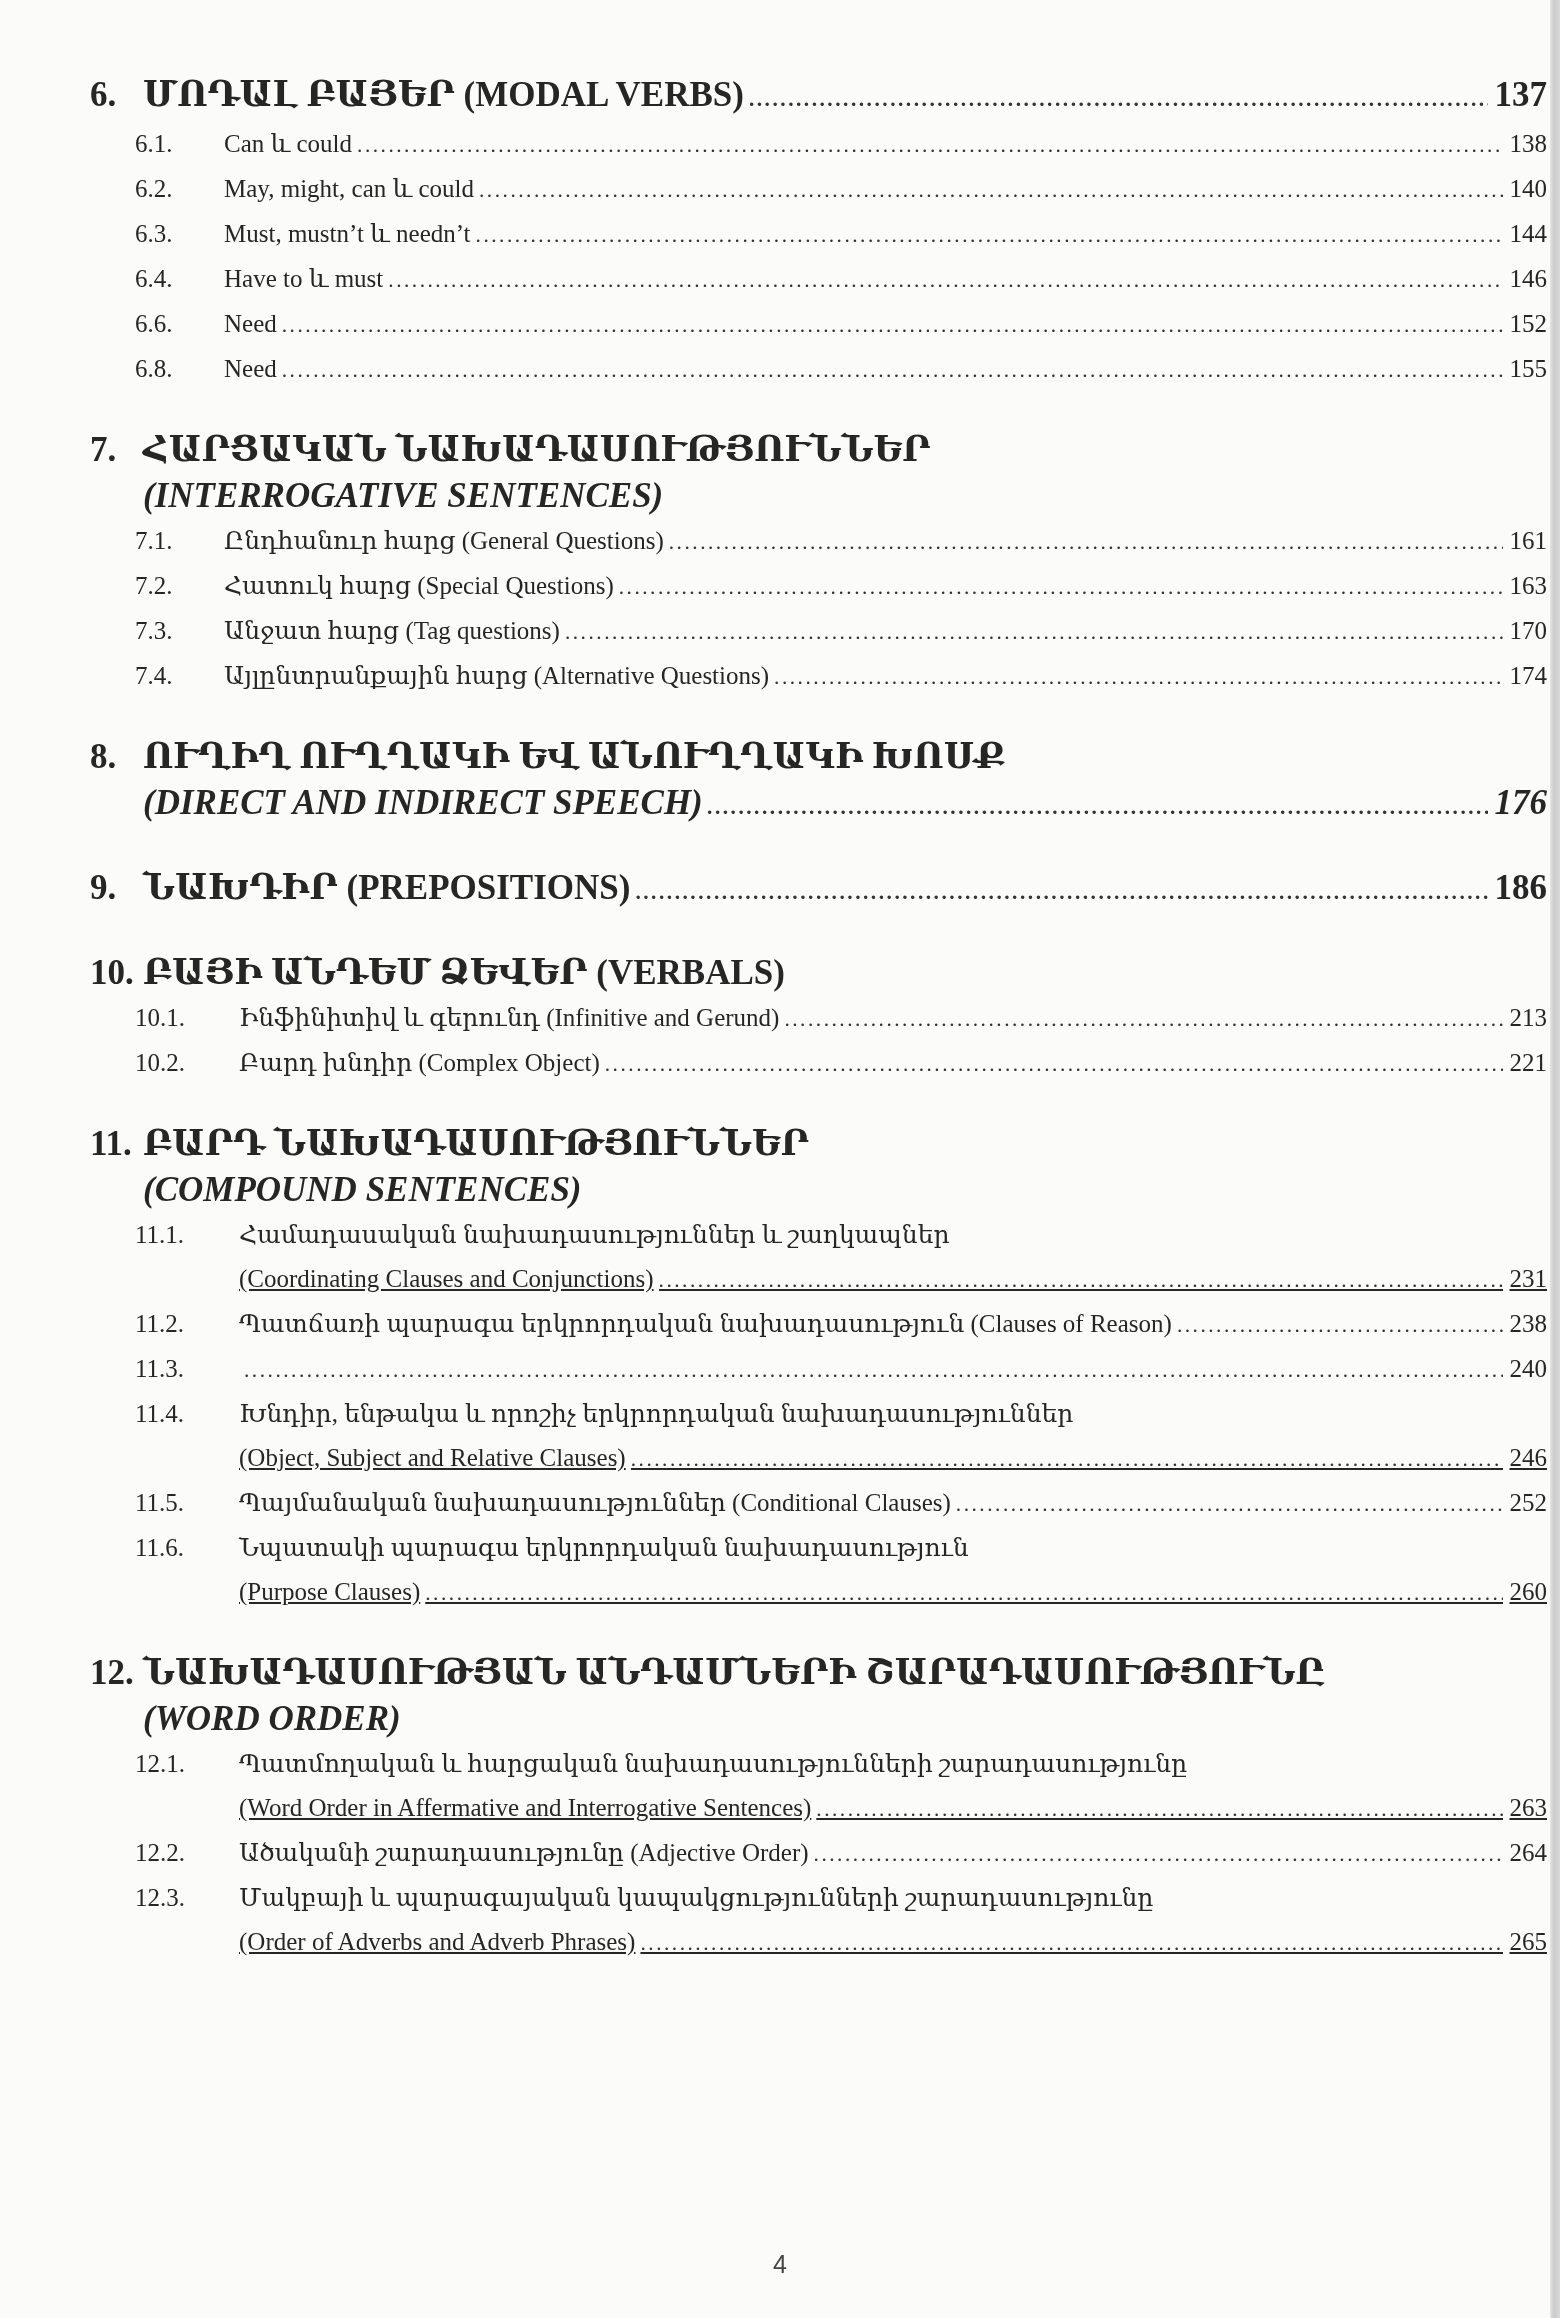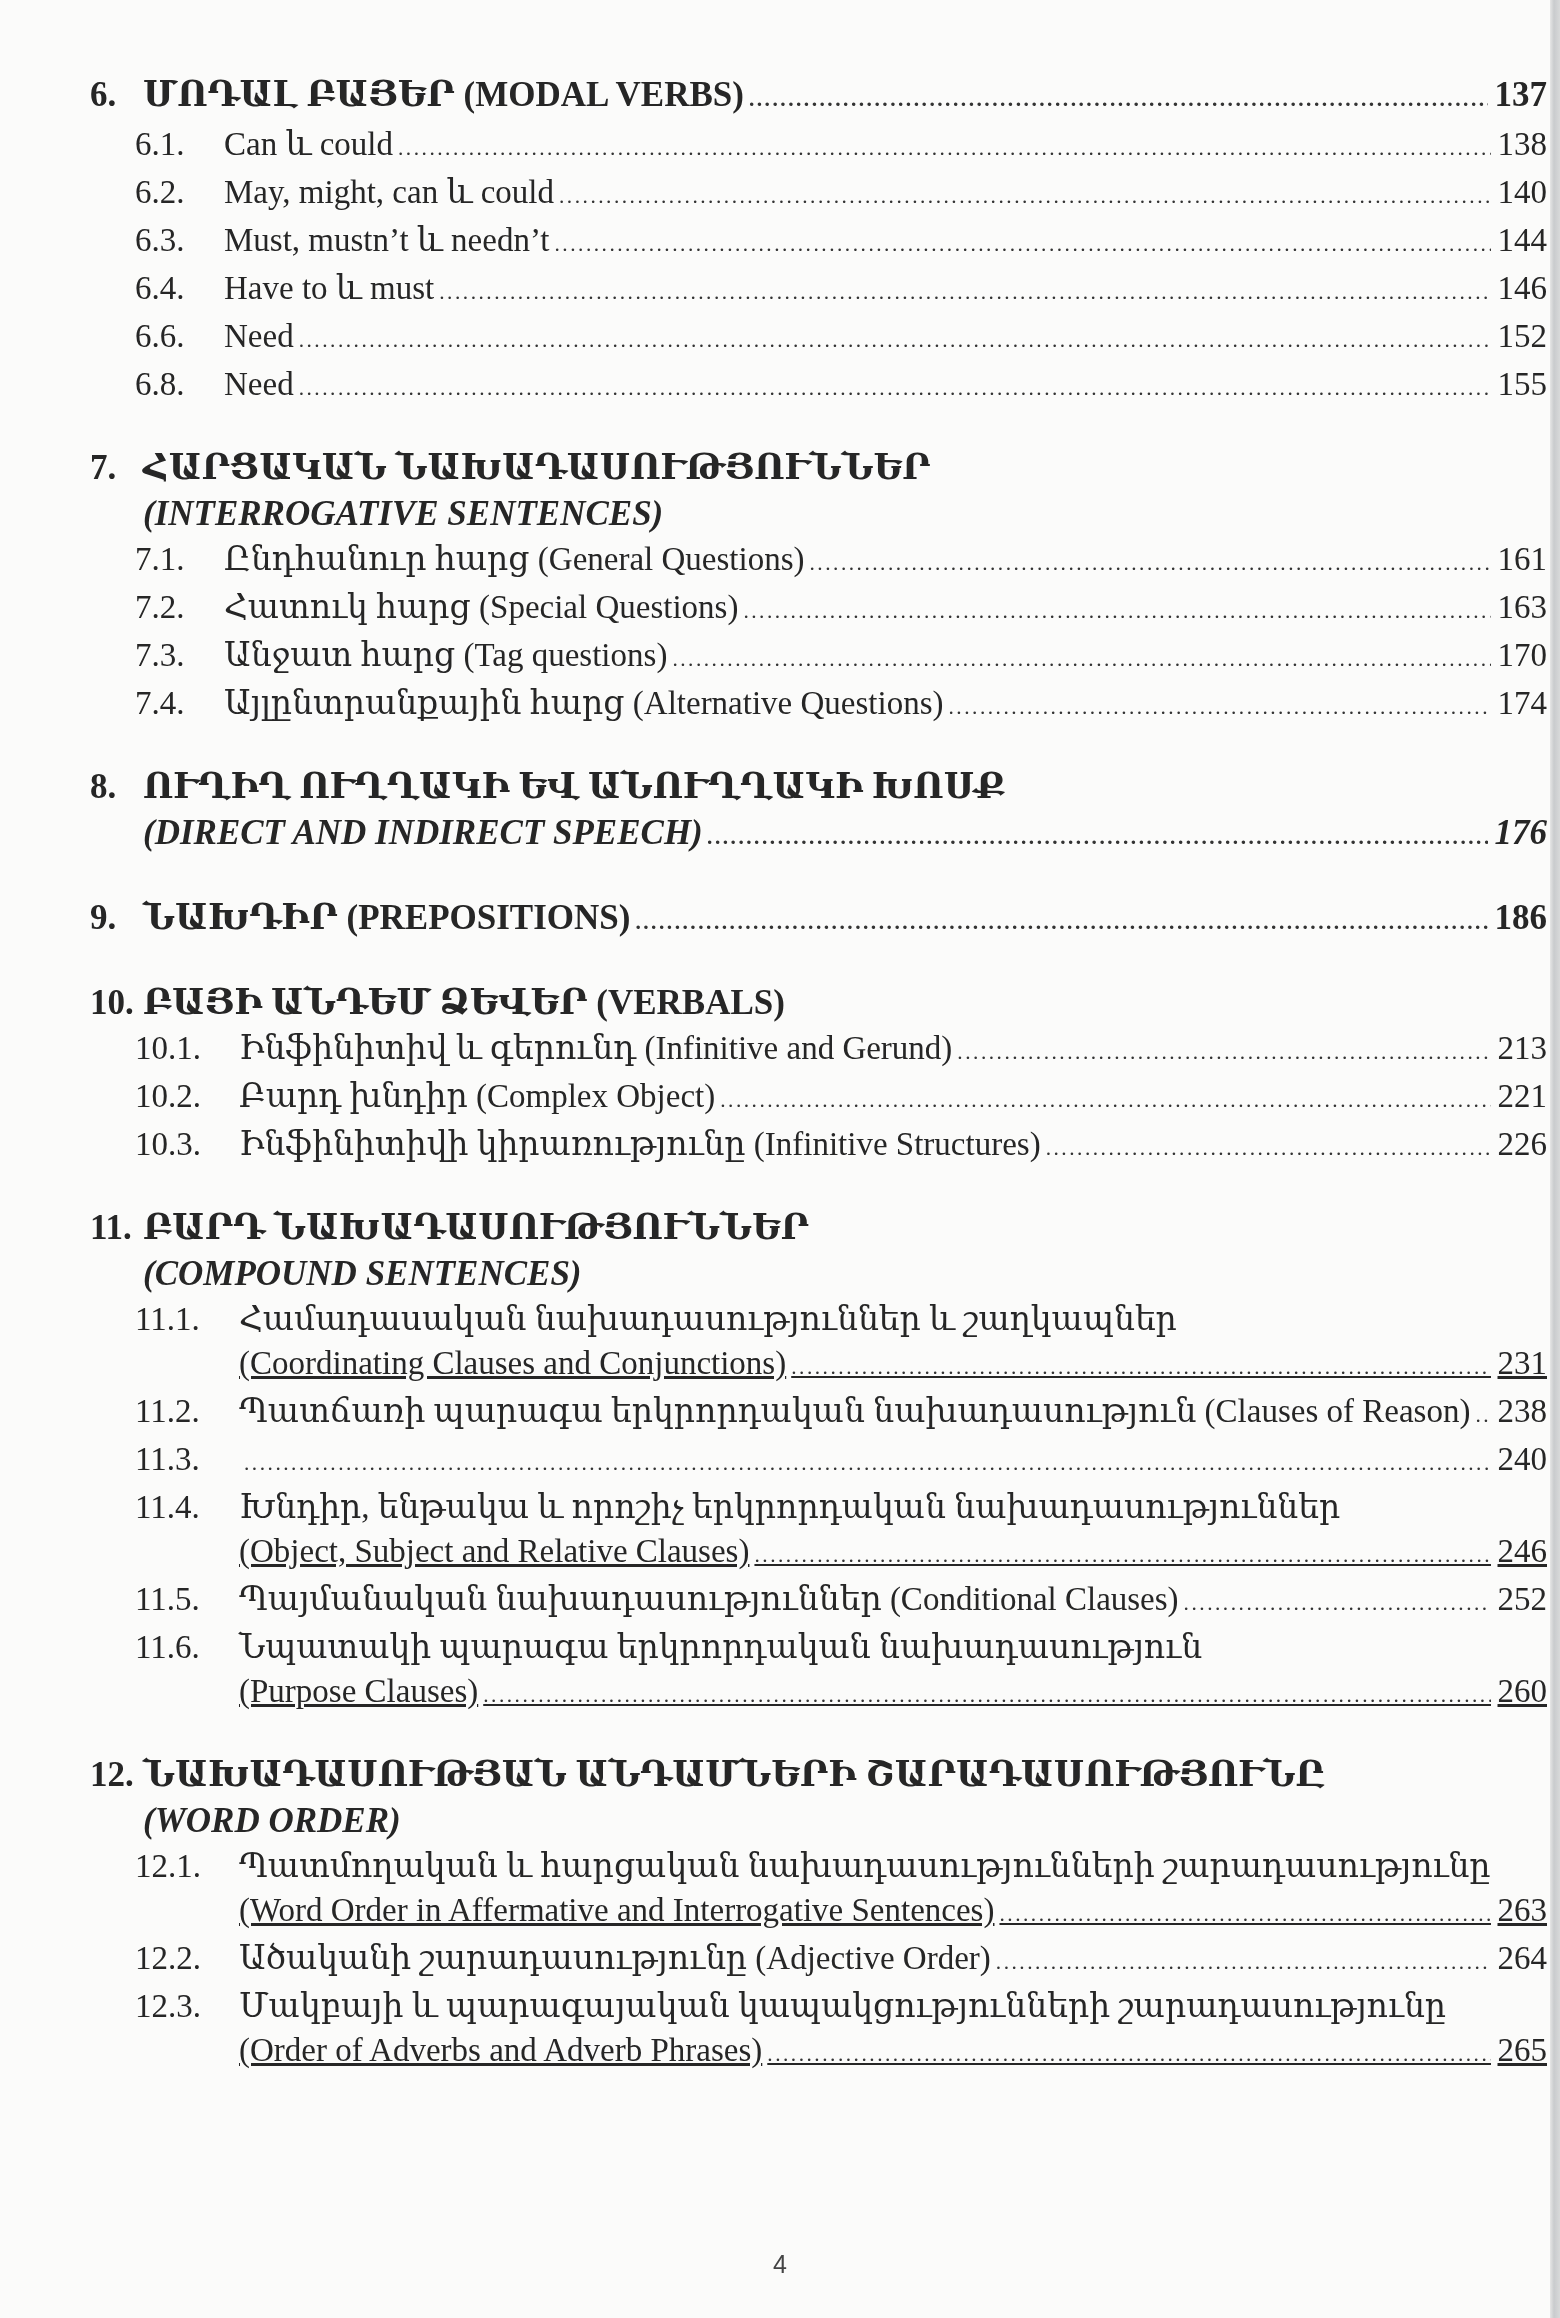--- a/index.html
+++ b/index.html
@@ -8,21 +8,21 @@
     background: #fbfbfa;
     font-family: "Liberation Serif", "DejaVu Serif", serif;
     color: #262626;
   }
   .edge {
     position: absolute; top: 0; right: 0; width: 10px; height: 100%;
     background: linear-gradient(to right, #e6e6e6, #c9cbcd 40%, #d8d9da);
   }
   .toc { position: absolute; left: 90px; top: 72px; width: 1457px; }
   .row {
-    display: flex; align-items: baseline; font-size: 33px; line-height: 44px;
+    display: flex; align-items: baseline; font-size: 25px; line-height: 44px;
     white-space: nowrap;
   }
   .row .num { flex: 0 0 auto; }
   .row .title { flex: 0 0 auto; }
   .row .leader {
     flex: 1 1 auto; overflow: hidden; margin: 0 6.6px 0 5px;
     letter-spacing: 2.5px; font-size: 21.4px; color: #333;
   }
   .row .leader::before {
     content: "...................................................................................................................................................................................................................................................................................................";
@@ -154,26 +154,20 @@
         <span class="title">Ինֆինիտիվ և գերունդ (Infinitive and Gerund)</span>
         <span class="leader"></span>
         <span class="page">213</span>
       </div>
       <div class="row sub two-digit">
         <span class="num">10.2.</span>
         <span class="title">Բարդ խնդիր (Complex Object)</span>
         <span class="leader"></span>
         <span class="page">221</span>
       </div>
-      <div class="row sub two-digit">
-        <span class="num">10.3.</span>
-        <span class="title">Ինֆինիտիվի կիրառությունը (Infinitive Structures)</span>
-        <span class="leader"></span>
-        <span class="page">226</span>
-      </div>
     </div>
     <div class="section">
       <div class="row sec-head">
         <span class="num">11.</span>
         <span class="title">ԲԱՐԴ ՆԱԽԱԴԱՍՈՒԹՅՈՒՆՆԵՐ</span>
       </div>
       <div class="row sec-head sec-cont">
         <span class="title">(COMPOUND SENTENCES)</span>
       </div>
       <div class="row sub two-digit">

